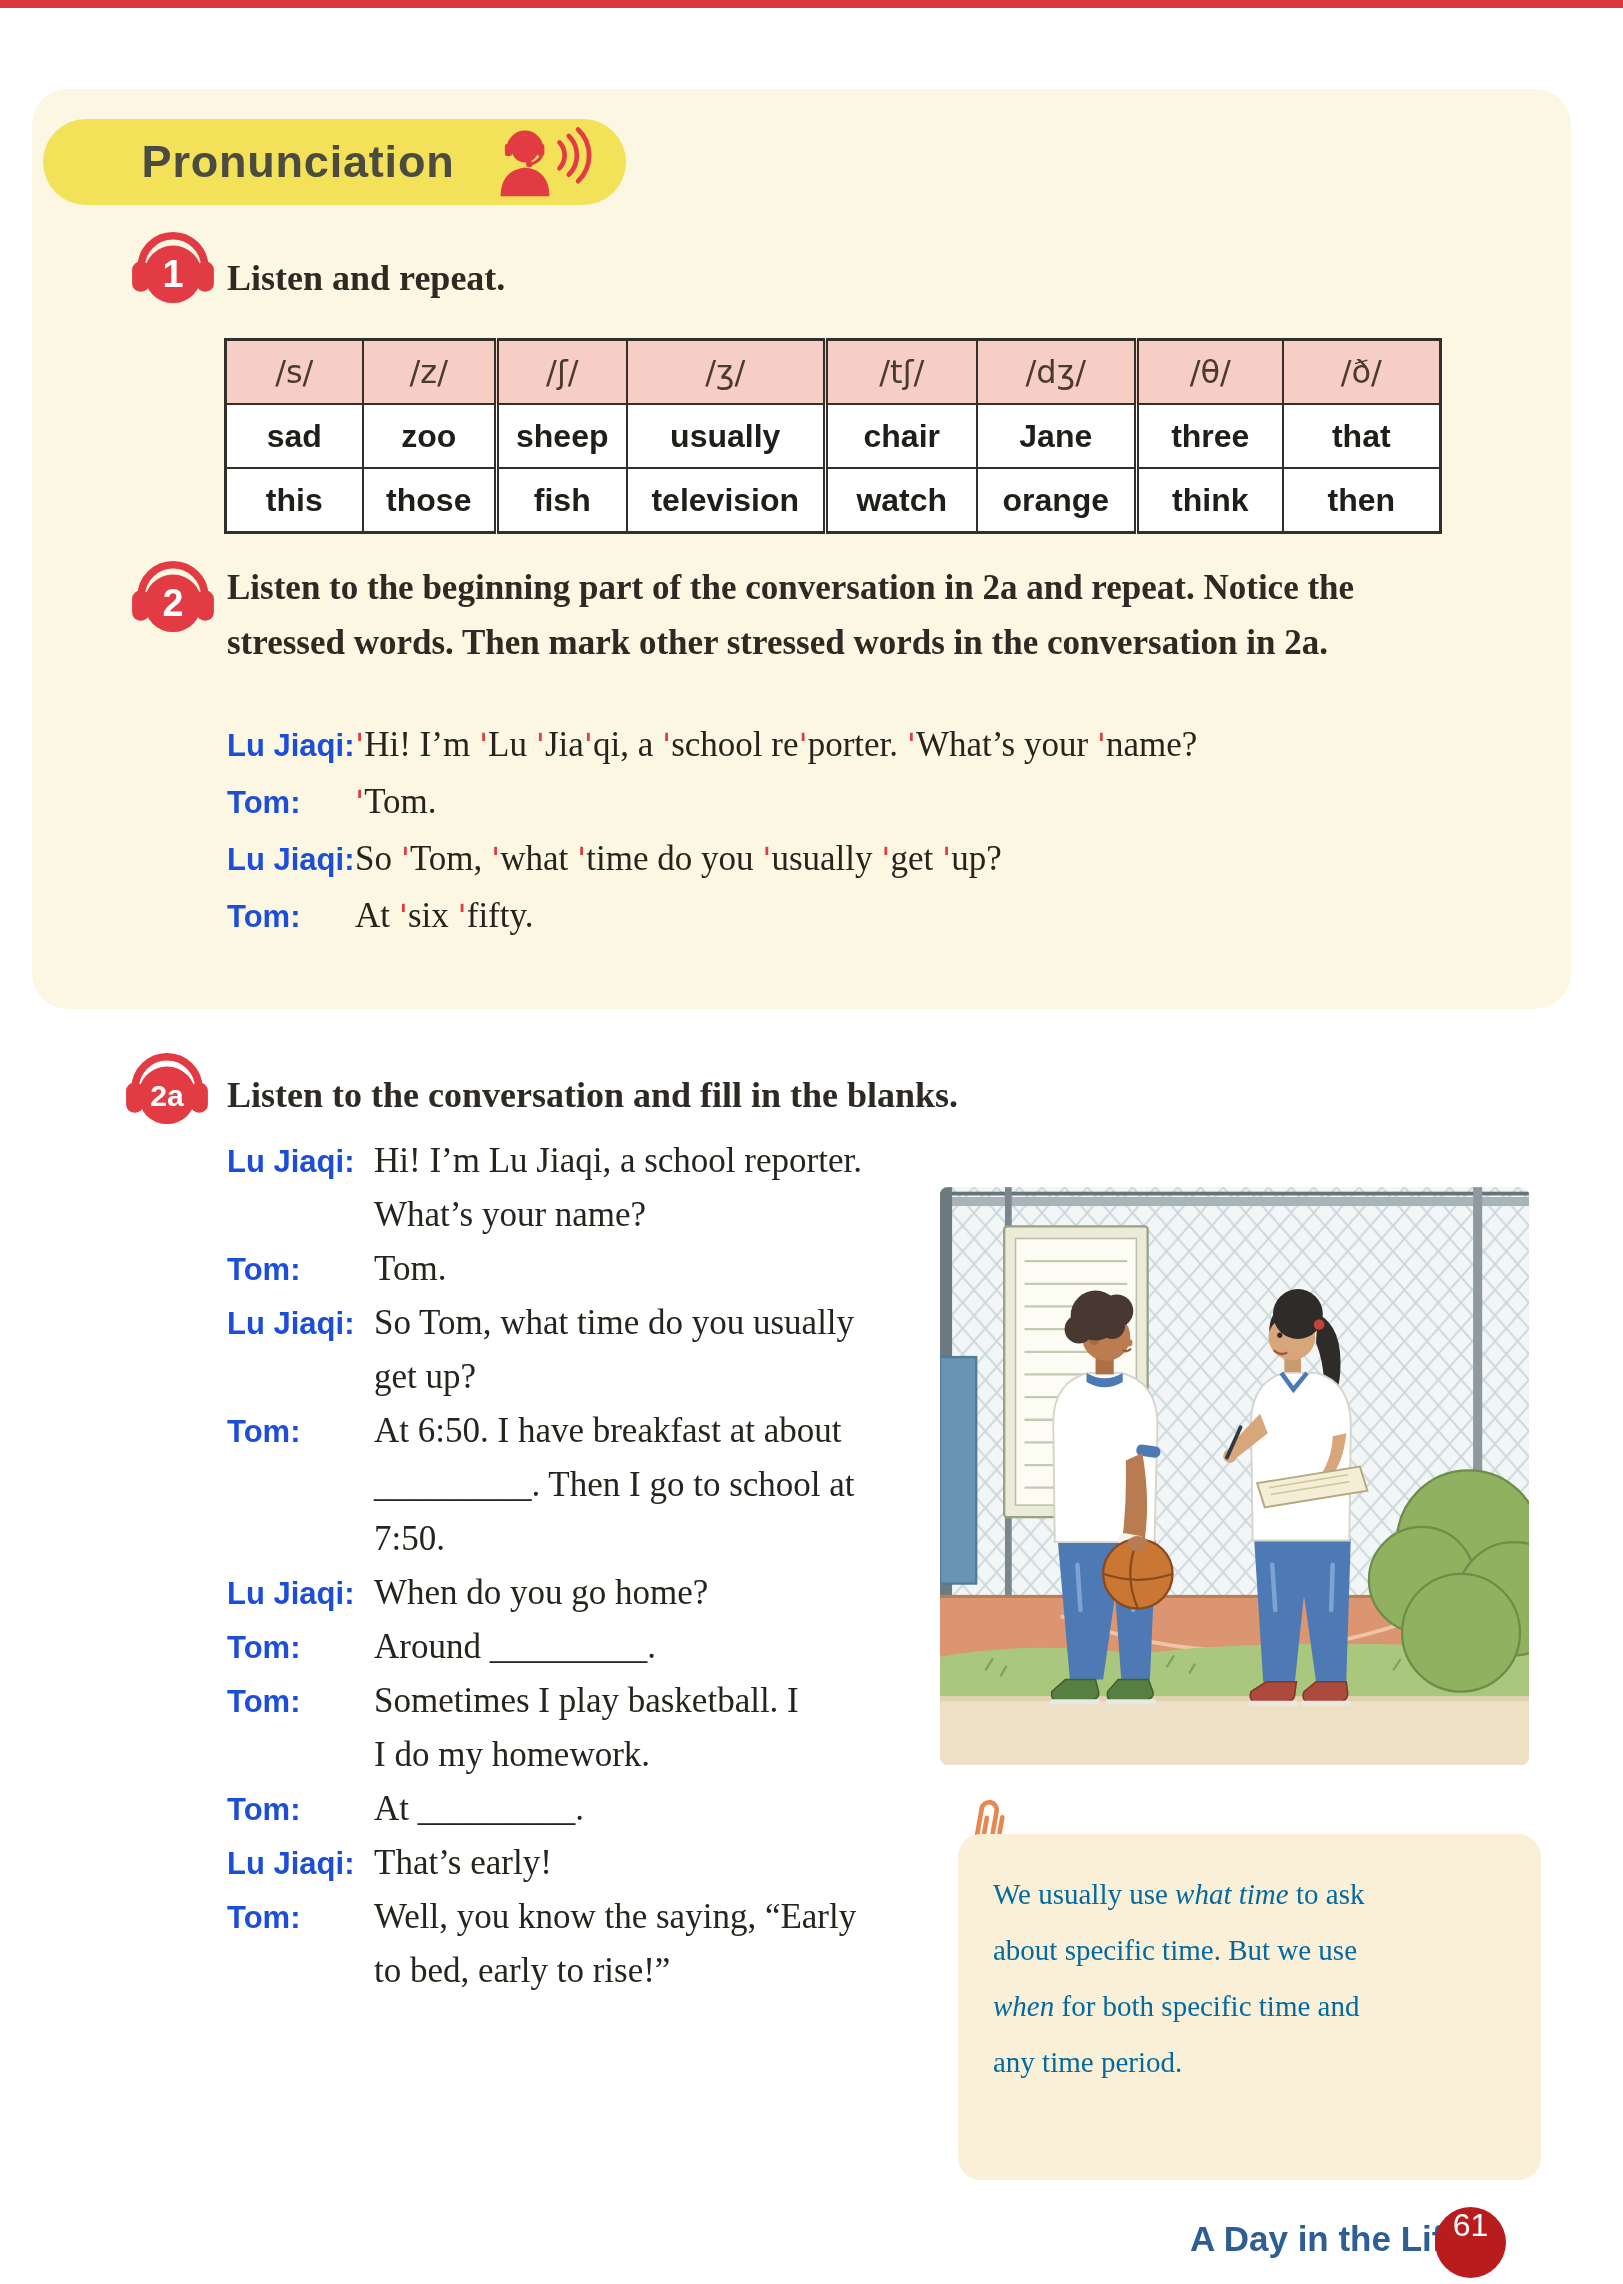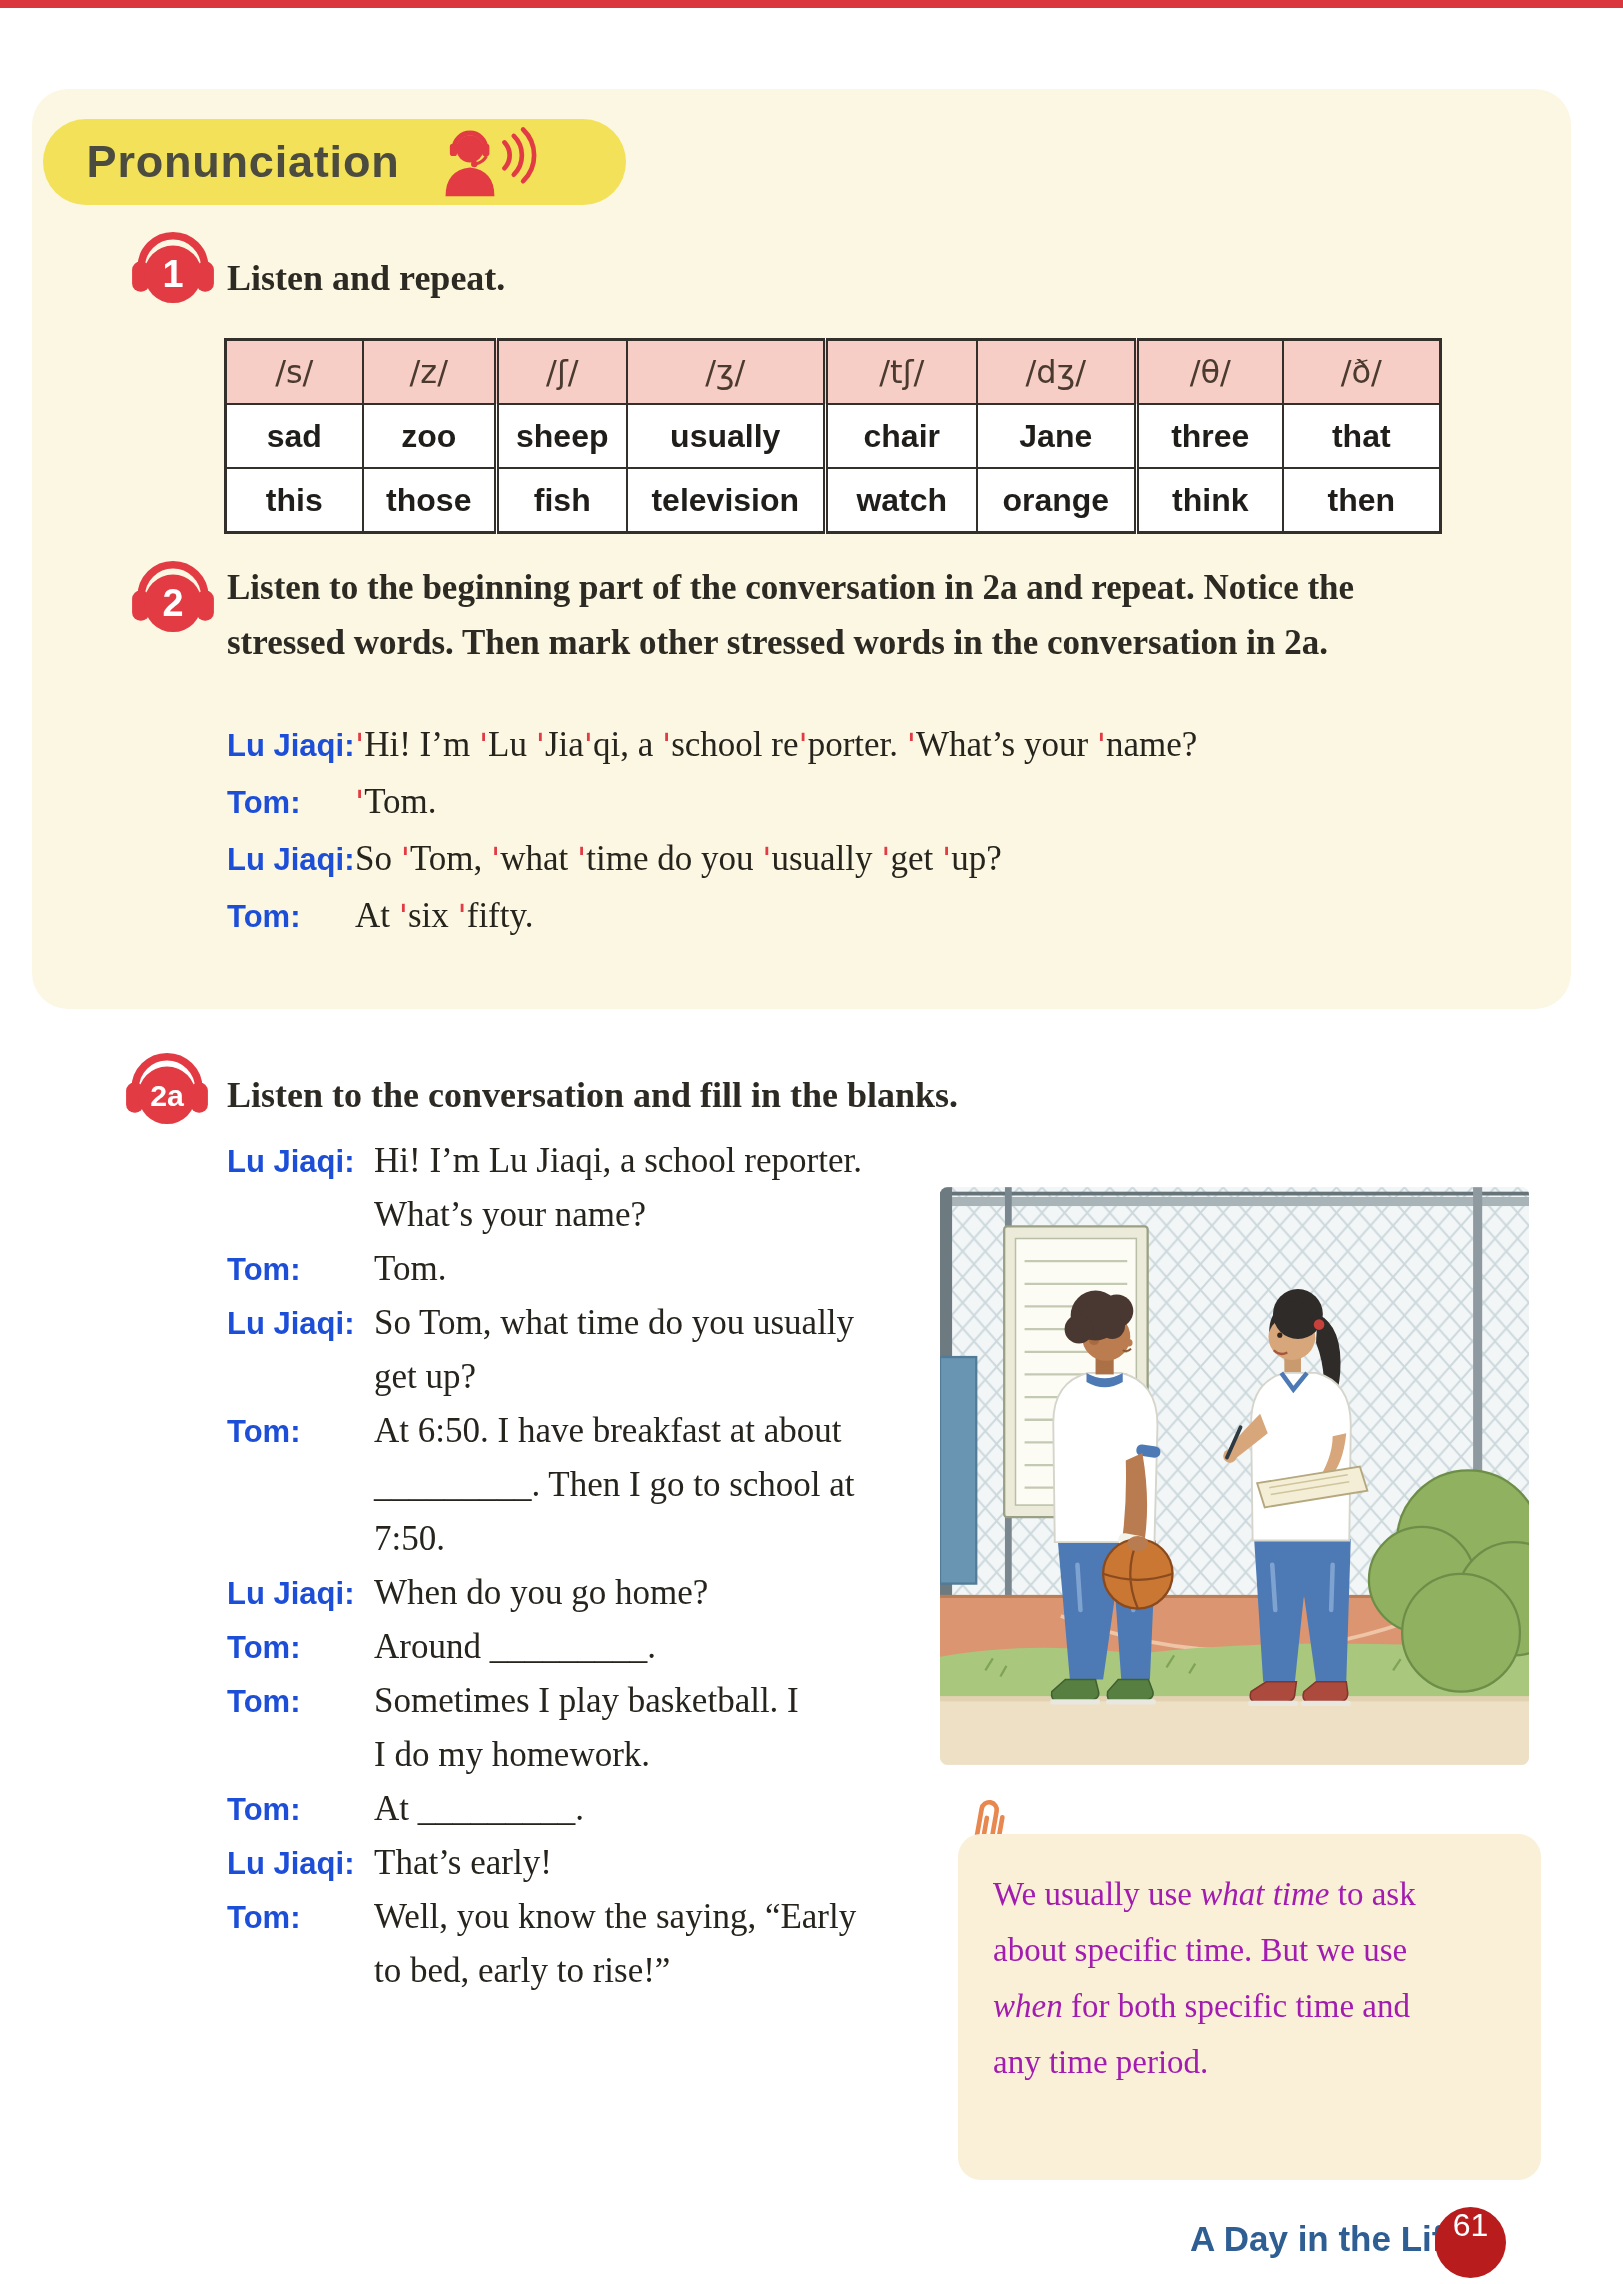--- a/index.html
+++ b/index.html
@@ -7,21 +7,21 @@
         font-family:"Liberation Serif",serif;}
   .top-red-bar{position:absolute;left:0;top:0;width:1624px;height:7.6px;background:#D9363E;}
 
   
   .cream-panel{position:absolute;left:32px;top:89px;width:1539px;height:920px;
                background:#FBF7E2;border-radius:36px;}
 
   
   .header-pill{position:absolute;left:10.6px;top:30px;width:583px;height:86px;background:#F2E159;
                border-radius:44px;display:flex;align-items:center;}
-  .header-title{margin-left:44px;font-family:"Liberation Sans",sans-serif;font-weight:bold;
+  .header-title{margin-left:99px;font-family:"Liberation Sans",sans-serif;font-weight:bold;
                 font-size:45px;color:#4C4B3F;letter-spacing:0.8px;}
   .speaker-icon{width:113px;height:79px;margin-left:30px;}
 
   
   .badge{position:absolute;width:100px;height:85px;}
   .badge-num{fill:#ffffff;font-family:"Liberation Sans",sans-serif;font-weight:bold;font-size:50px;}
   .badge-num.small{font-size:40px;}
 
   .instr{position:absolute;font-weight:bold;color:#2C2A23;font-size:36px;line-height:55px;}
 
@@ -50,21 +50,21 @@
 
   
   .illustration{position:absolute;left:940px;top:1187px;width:589px;height:578px;
                 border-radius:7.6px;overflow:hidden;background:#f4f7f7;}
   .illustration svg{display:block;}
 
   
   .paperclip{position:absolute;left:971px;top:1796px;width:42px;height:73px;transform:rotate(10deg);}
   .note-box{position:absolute;left:958px;top:1834px;width:583px;height:346px;background:#FAF0D8;
             border-radius:22.7px;box-sizing:border-box;padding:32px 35px;}
-  .note-line{font-size:33px;line-height:56px;color:#a21caf;white-space:nowrap;}
+  .note-line{font-size:29px;line-height:56px;color:#0369a1;white-space:nowrap;}
   .note-line em{font-style:italic;}
 
   
   .footer-title{position:absolute;left:1190px;top:2219px;font-family:"Liberation Sans",sans-serif;
                 font-weight:bold;font-size:35px;color:#2F5E92;}
   .page-circle{position:absolute;left:1435px;top:2207px;width:71px;height:71px;border-radius:50%;
                background:#b91c1c;display:flex;justify-content:center;
                font-family:"Liberation Sans",sans-serif;font-weight:normal;font-size:32px;color:#ffffff;}
 </style>
 </head>

